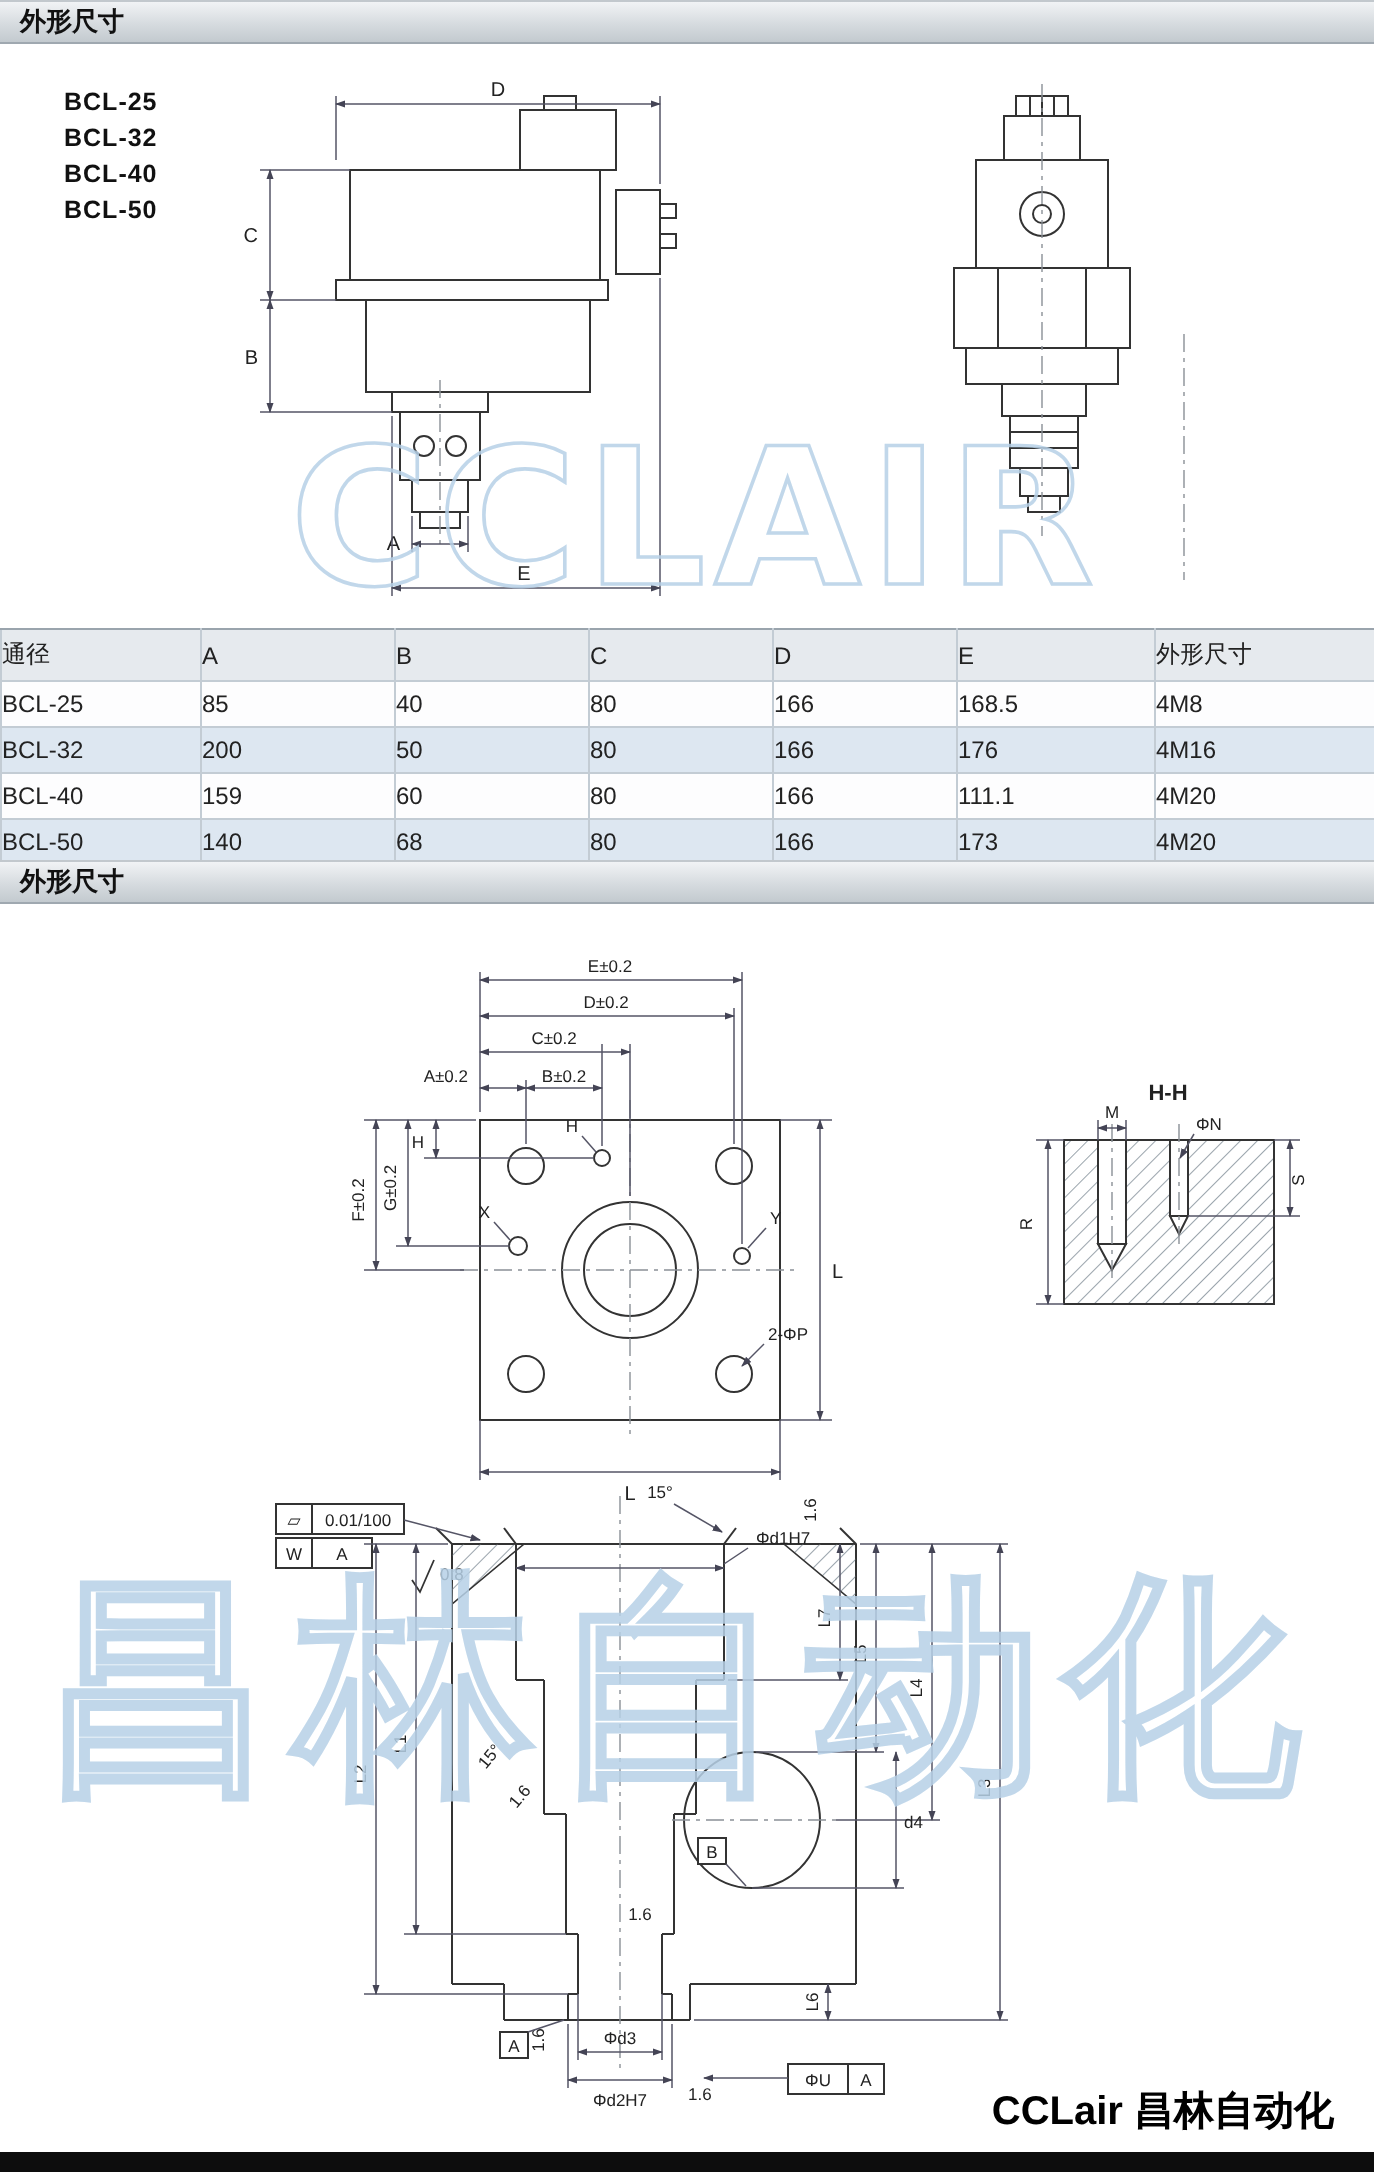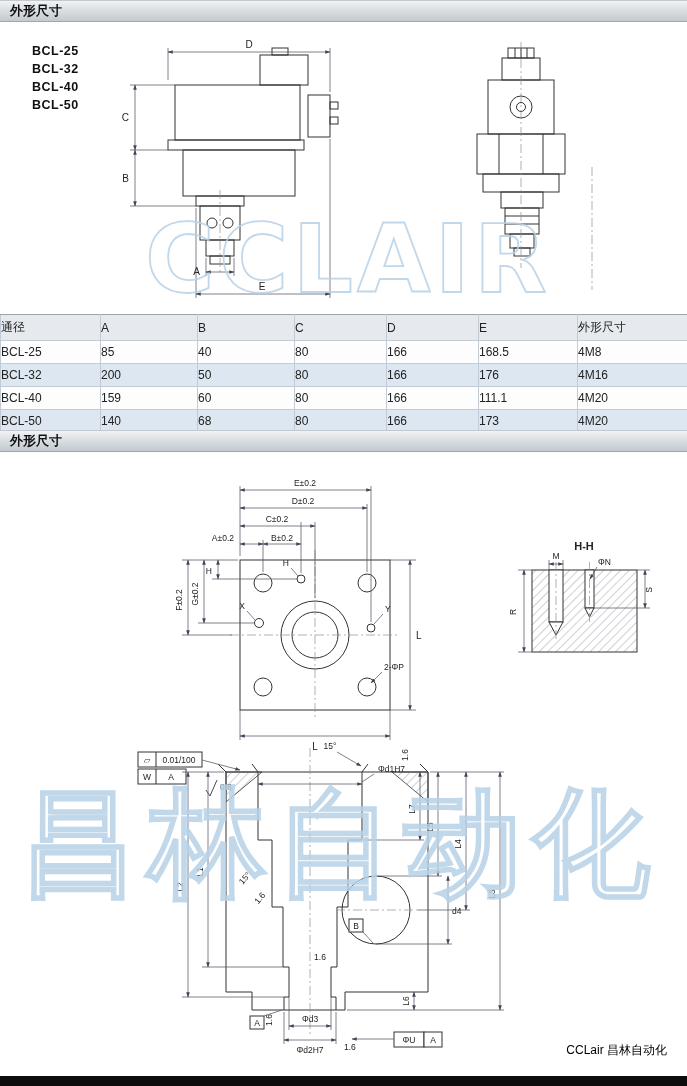--- a/index.html
+++ b/index.html
@@ -11,21 +11,21 @@
   #bar-outline{top:0;}
   #bar-install{top:430px;}
   .models{position:absolute;left:32px;top:42px;font-weight:bold;font-size:12.5px;
           line-height:18px;color:#111;letter-spacing:.5px;}
   table.dim-table{position:absolute;top:314px;left:0;width:687px;border-collapse:collapse;
           table-layout:fixed;font-size:12px;color:#222;}
   .dim-table th,.dim-table td{border:1px solid #c3ccd4;text-align:left;padding:0;height:22px;font-weight:normal;}
   .dim-table thead th{background:#e6eaee;height:25px;border-top:1px solid #9aa4ad;}
   .dim-table tbody tr:nth-child(odd) td{background:#fdfdfe;}
   .dim-table tbody tr:nth-child(even) td{background:#dde7f1;}
-  .footer{position:absolute;top:1042px;right:20px;font-size:12px;font-weight:normal;color:#000;}
+  .footer{position:absolute;top:1042px;right:20px;font-size:20px;font-weight:bold;color:#000;}
   .blackbar{position:absolute;top:1076px;left:0;width:687px;height:10px;background:#0d0d0d;}
   svg{position:absolute;left:0;}
   #svg-outline{top:22px;}
   #svg-install{top:452px;}
   .obj line,.obj rect,.obj circle,.obj polygon,.obj polyline,.obj path{stroke:#333;stroke-width:1;fill:none;}
   .dims line{stroke:#556;stroke-width:.75;fill:none;}
   .cl{stroke:#8a9096;stroke-width:.7;stroke-dasharray:9 3 2 3;fill:none;}
   .lbl{font-size:10px;fill:#222;stroke:none;}
   .sm{font-size:8.5px;}
   .ttl{font-size:11px;font-weight:bold;}

